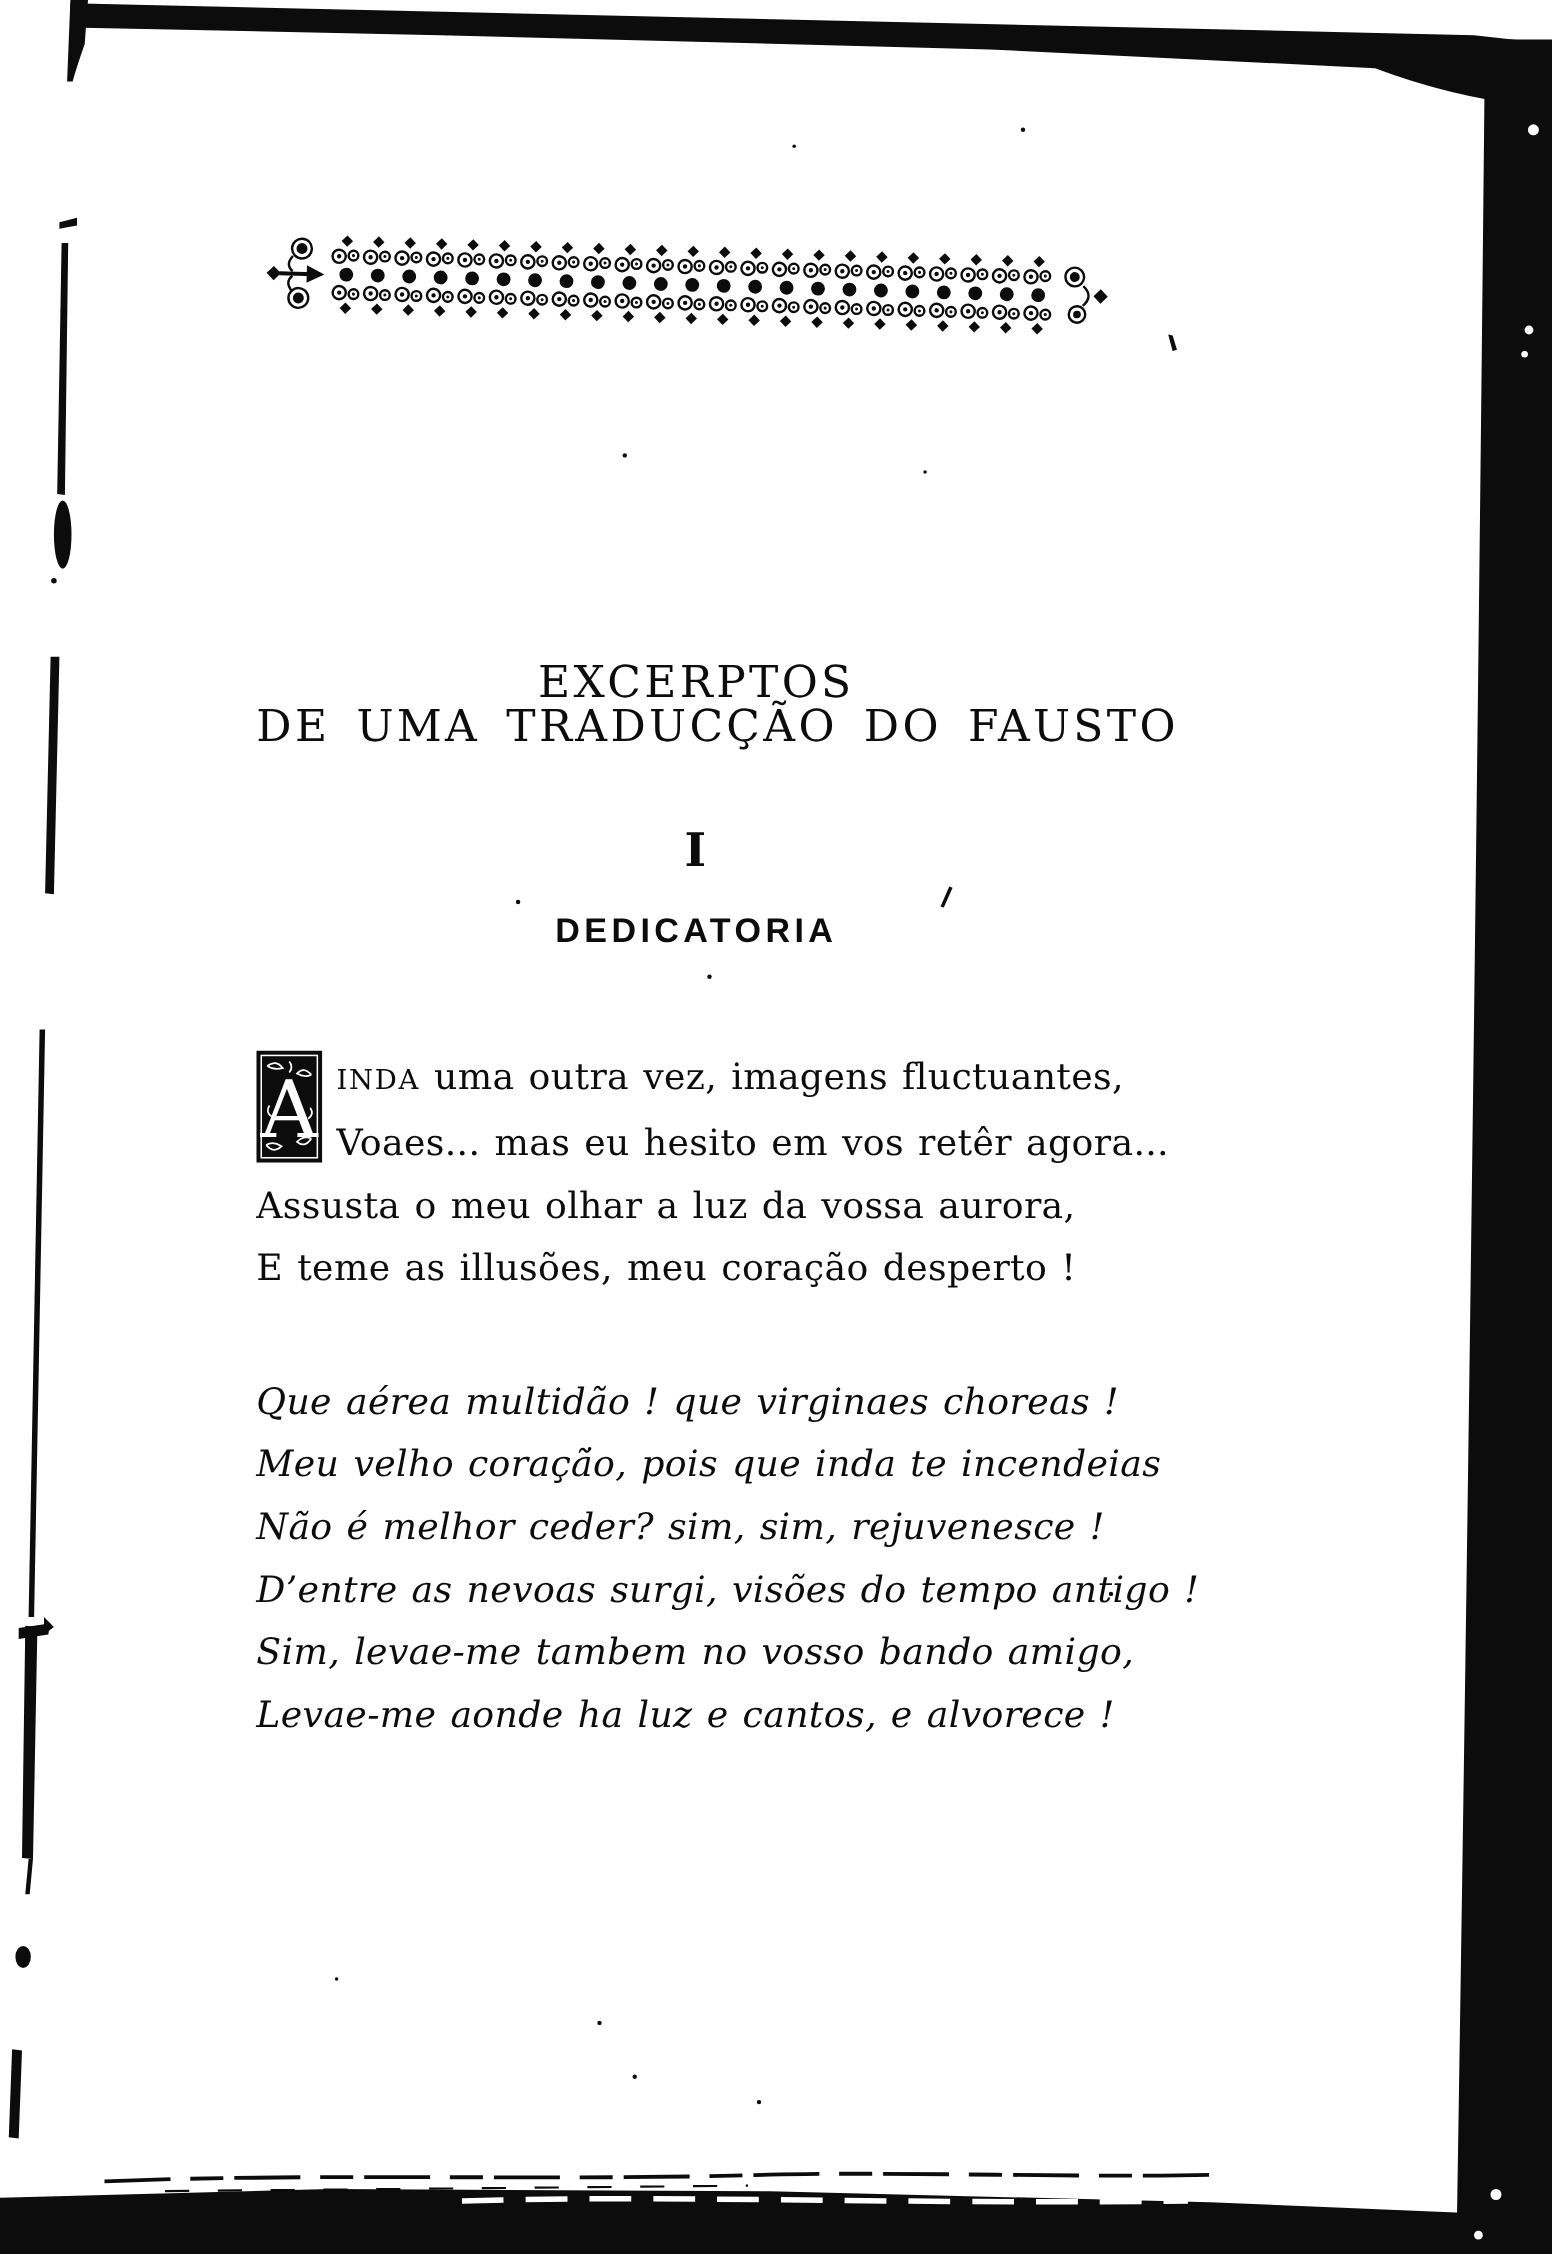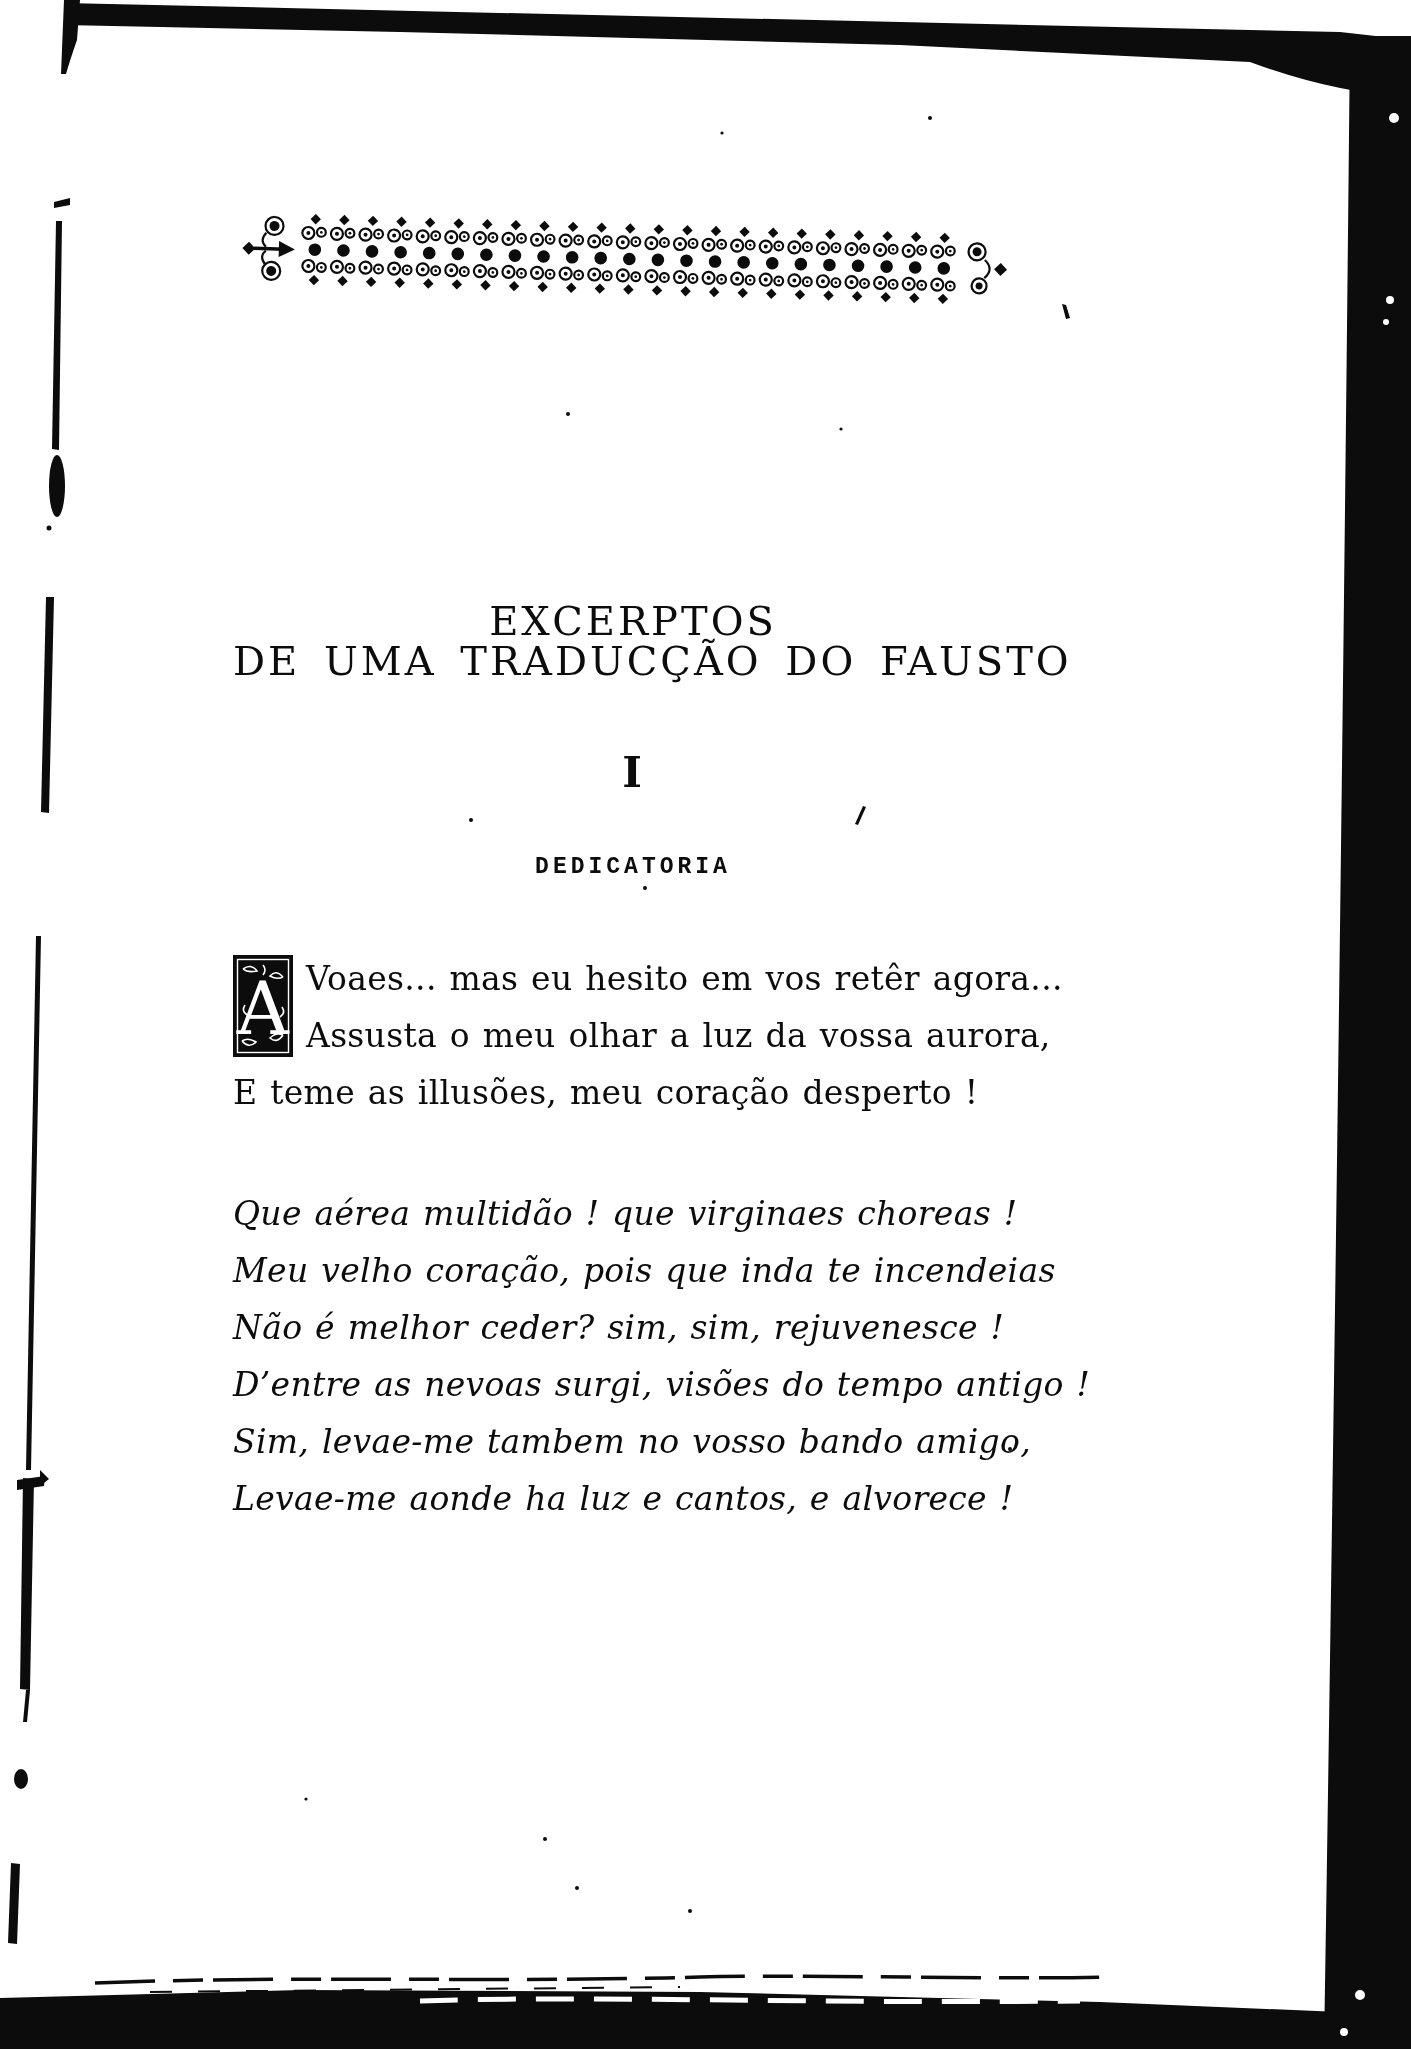--- a/index.html
+++ b/index.html
@@ -15,23 +15,23 @@
   .headings{position:absolute;left:233px;top:0;width:800px;text-align:center;}
   .title-line{
     position:absolute;left:0;width:100%;
     font-size:40px;letter-spacing:3px;word-spacing:8px;white-space:nowrap;
     color:#0c0c0c;
   }
   .title-1{top:566px;margin-top:32px;}
   .title-2{top:638px;}
   .roman{position:absolute;left:0;width:100%;top:748px;font-size:42px;font-weight:bold;letter-spacing:2px;}
   .dedic{
-    position:absolute;left:0;width:100%;top:854px;
-    font-family:Liberation Mono, monospace;font-weight:bold;
-    font-size:23px;letter-spacing:4px;white-space:nowrap;
+    position:absolute;left:0;width:100%;top:828px;
+    font-family:Liberation Sans, sans-serif;font-weight:bold;
+    font-size:31px;letter-spacing:4px;white-space:nowrap;
   }
 
   
   .poem{position:absolute;left:233px;top:950px;width:880px;font-size:33px;line-height:57px;letter-spacing:0.3px;word-spacing:2px;}
   .stanza{margin:0;}
   .stanza2{margin-top:64px;font-style:italic;}
   .vline{white-space:nowrap;}
   .dropcap-box{float:left;width:60px;height:102px;margin:5px 13px 0 0;}
   .sc{font-size:25px;letter-spacing:1.5px;}
 
@@ -392,20 +392,21 @@
             <path d="M50,22 q-7,-8 -13,-1 q7,4 13,1"></path>
             <path d="M9,86 q7,8 14,1 q-8,-5 -14,-1"></path>
             <path d="M50,80 q-6,9 -13,3 q6,-6 13,-3"></path>
             <path d="M30,10 q4,5 0,10"></path>
             <path d="M12,50 q-4,6 2,10"></path>
             <path d="M49,52 q4,6 -2,10"></path>
           </g>
           <text x="30" y="79" text-anchor="middle" font-family="DejaVu Serif, serif" font-size="72" fill="#ffffff">A</text>
         </svg>
       </div>
+      <div class="vline"><span class="sc">INDA</span><span> uma outra vez, imagens fluctuantes,</span></div>
       <div class="vline">Voaes... mas eu hesito em vos retêr agora...</div>
       <div class="vline">Assusta o meu olhar a luz da vossa aurora,</div>
       <div class="vline">E teme as illusões, meu coração desperto !</div>
     </div>
     <div class="stanza stanza2">
       <div class="vline">Que aérea multidão ! que virginaes choreas !</div>
       <div class="vline">Meu velho coração, pois que inda te incendeias</div>
       <div class="vline">Não é melhor ceder? sim, sim, rejuvenesce !</div>
       <div class="vline">D’entre as nevoas surgi, visões do tempo antigo !</div>
       <div class="vline">Sim, levae-me tambem no vosso bando amigo,</div>

